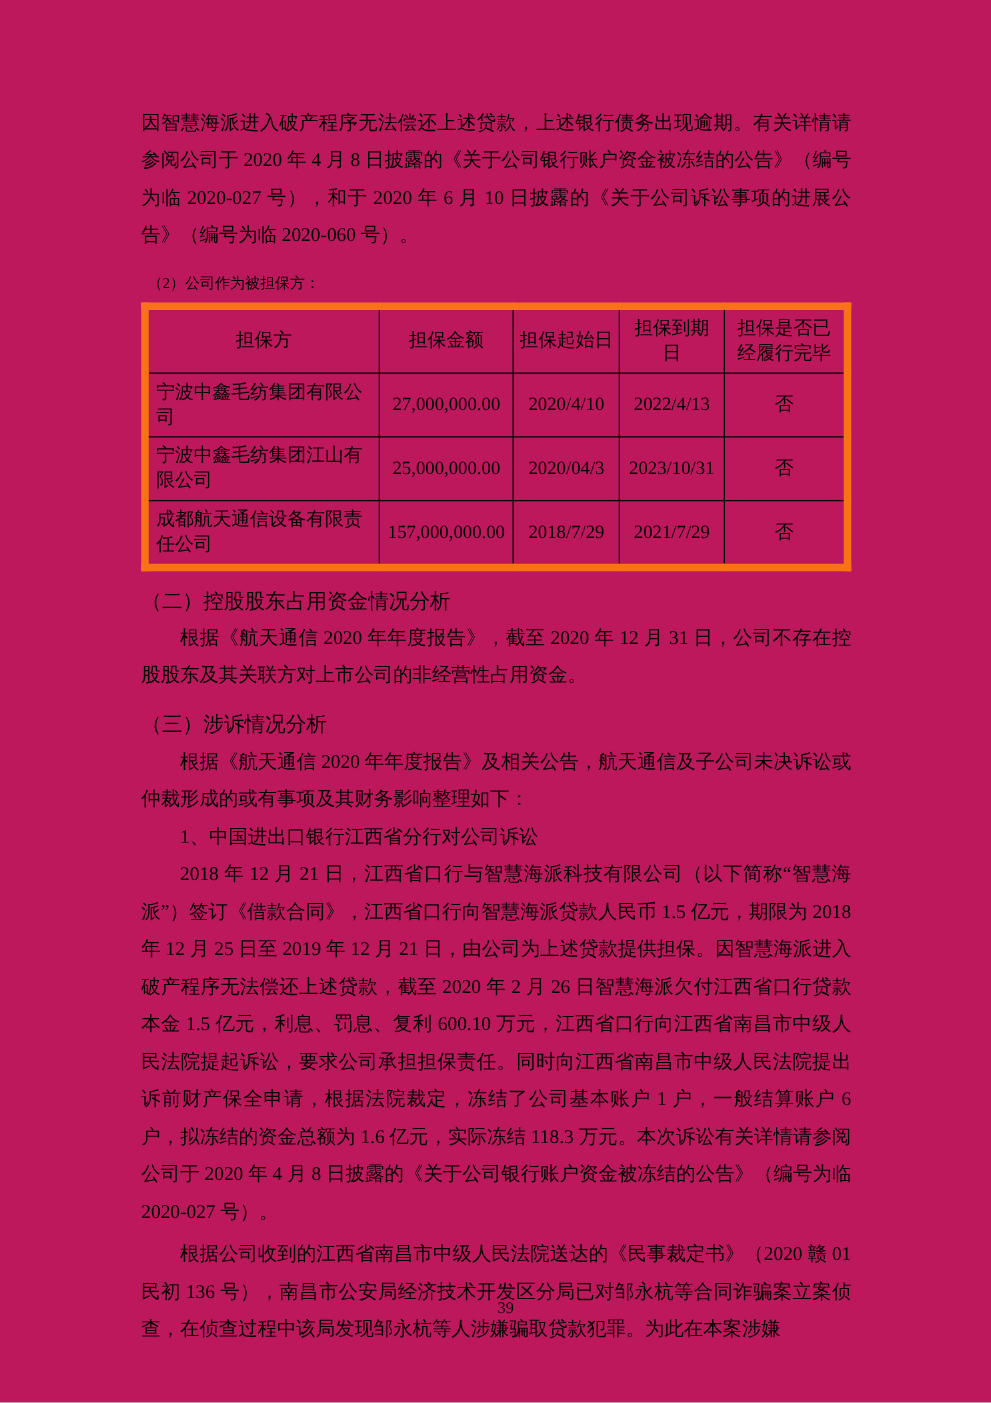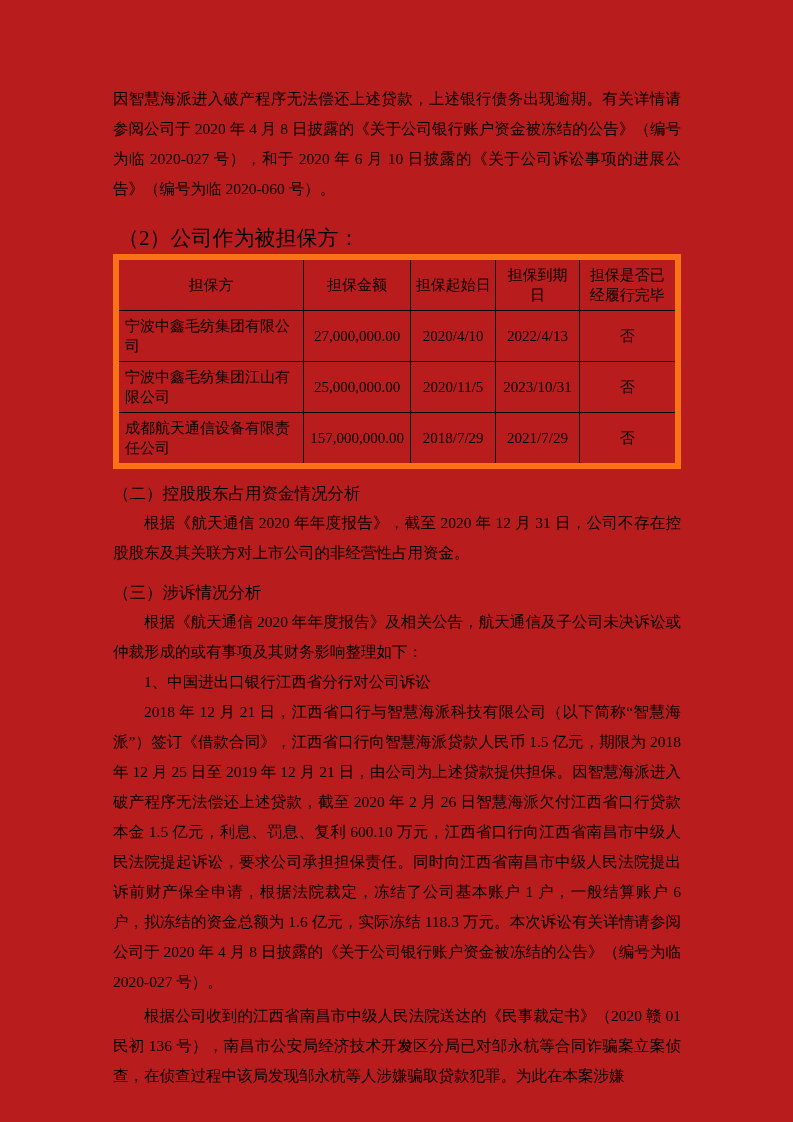--- a/index.html
+++ b/index.html
@@ -1,41 +1,41 @@
 <!DOCTYPE html>
 <html lang="zh"><head>
 <meta charset="utf-8">
 <style>
   html,body { margin:0; padding:0; background:#e8e8e8; }
   .page {
     position:relative;
     width:793px; height:1122px;
     margin:0 auto;
-    background:#b91c1c;
+    background:#be185d;
     font-family:"Liberation Serif","DejaVu Serif",serif;
     color:#000;
     overflow:hidden;
   }
   .content {
     position:absolute;
     left:113px; top:84px;
     width:568px;
   }
   .para {
     margin:0;
     font-size:15.5px;
     line-height:30px;
     text-align:justify;
     word-break:break-all;
   }
   .indent { text-indent:31px; }
   .caption {
-    margin:20px 0 0 0;
+    margin:8px 0 0 0;
     padding-left:5px;
-    font-size:21px;
+    font-size:12px;
     line-height:28px;
   }
   table.gtable {
     width:100%;
     border-collapse:collapse;
     table-layout:fixed;
     margin-top:2px;
     border:6px solid #f97316;
   }
   .gtable th, .gtable td {
@@ -103,21 +103,21 @@
         <tr>
           <td class="cell-name">宁波中鑫毛纺集团有限公司</td>
           <td>27,000,000.00</td>
           <td>2020/4/10</td>
           <td>2022/4/13</td>
           <td>否</td>
         </tr>
         <tr>
           <td class="cell-name">宁波中鑫毛纺集团江山有限公司</td>
           <td>25,000,000.00</td>
-          <td>2020/11/5</td>
+          <td>2020/04/3</td>
           <td>2023/10/31</td>
           <td>否</td>
         </tr>
         <tr>
           <td class="cell-name">成都航天通信设备有限责任公司</td>
           <td>157,000,000.00</td>
           <td>2018/7/29</td>
           <td>2021/7/29</td>
           <td>否</td>
         </tr>

